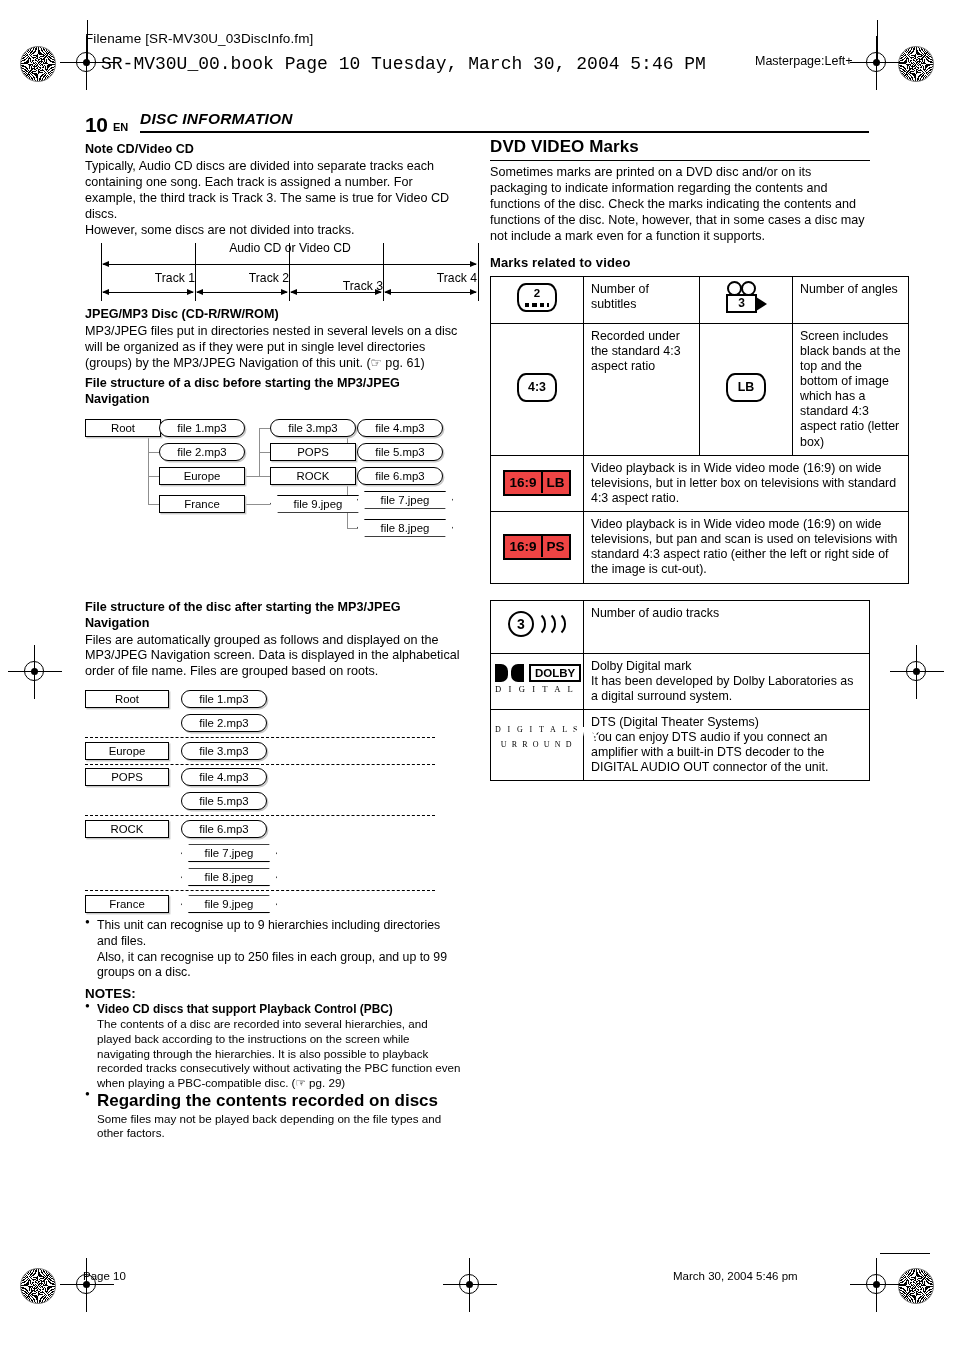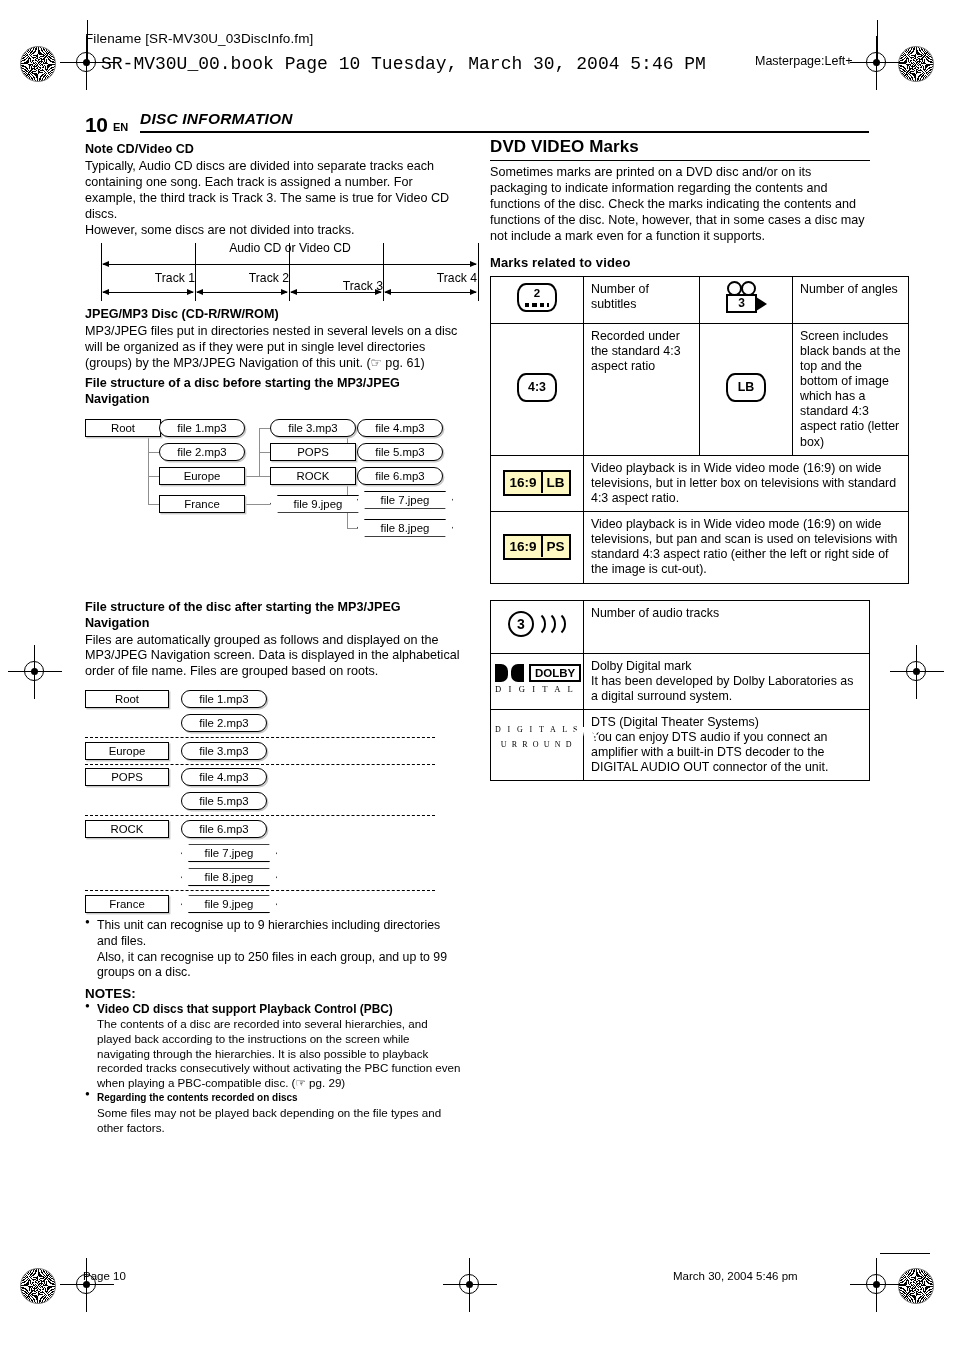--- a/index.html
+++ b/index.html
@@ -106,21 +106,21 @@
                background:repeating-linear-gradient(to right,#000 0 4.2px,transparent 4.2px 7.4px);}
   .tvbox .lbl{position:absolute;left:0;right:0;top:5px;font-size:12.4px;font-weight:bold;text-align:center;}
 
   .cam{display:inline-block;position:relative;width:46px;height:34px;}
   .cam .reel{position:absolute;top:0;width:15px;height:15px;border:2.4px solid #000;border-radius:50%;background:#fff;box-sizing:border-box;}
   .cam .r1{left:4px;} .cam .r2{left:18px;}
   .cam .body{position:absolute;left:3px;top:13px;width:31px;height:19px;border:2.6px solid #000;background:#fff;box-sizing:border-box;
              text-align:center;font-size:12px;font-weight:bold;line-height:14px;}
   .cam .lens{position:absolute;left:33px;top:16px;width:0;height:0;border-top:7px solid transparent;border-bottom:7px solid transparent;border-left:11px solid #000;}
 
-  .wide{display:inline-block;border:2.6px solid #000;box-sizing:border-box;height:26px;background:#fef9c3;}
+  .wide{display:inline-block;border:2.6px solid #000;box-sizing:border-box;height:26px;background:#ef4444;}
   .wide span{display:inline-block;font-size:13.5px;font-weight:bold;line-height:21px;padding:0 4px;vertical-align:top;}
   .wide .sep{border-left:2.2px solid #000;padding:0 4px;}
 
   .audio3{display:inline-block;position:relative;width:58px;height:34px;}
   .audio3 .circ{position:absolute;left:0;top:3px;width:26px;height:26px;border:2.4px solid #000;border-radius:50%;
                 box-sizing:border-box;text-align:center;font-size:14px;font-weight:bold;line-height:22px;}
   .audio3 .arc{position:absolute;top:3px;width:26px;height:26px;border:2.4px solid transparent;
                border-right-color:#000;border-radius:50%;box-sizing:border-box;}
 
   .dolby{display:inline-block;position:relative;width:84px;height:30px;}
@@ -337,21 +337,21 @@
       </li>
     </ul>
 
     <div class="notes-h">NOTES:</div>
     <ul class="bl">
       <li style="margin-bottom:0;">
         <b class="nb" style="font-size:11.9px;">Video CD discs that support Playback Control (PBC)</b>
         <div class="nb">The contents of a disc are recorded into several hierarchies, and played back according to the instructions on the screen while navigating through the hierarchies. It is also possible to playback recorded tracks consecutively without activating the PBC function even when playing a PBC-compatible disc. (☞ pg. 29)</div>
       </li>
       <li>
-        <b class="nb" style="font-size:10px;">Regarding the contents recorded on discs</b>
+        <b class="nb" style="font-size:17px;">Regarding the contents recorded on discs</b>
         <div class="nb">Some files may not be played back depending on the file types and other factors.</div>
       </li>
     </ul>
   </div>
 
   <div class="colR">
     <h2 class="r-title">DVD VIDEO Marks</h2>
     <div class="r-rule"></div>
     <p class="body">Sometimes marks are printed on a DVD disc and/or on its packaging to indicate information regarding the contents and functions of the disc. Check the marks indicating the contents and functions of the disc. Note, however, that in some cases a disc may not include a mark even for a function it supports.</p>
     <div class="gap10"></div>

